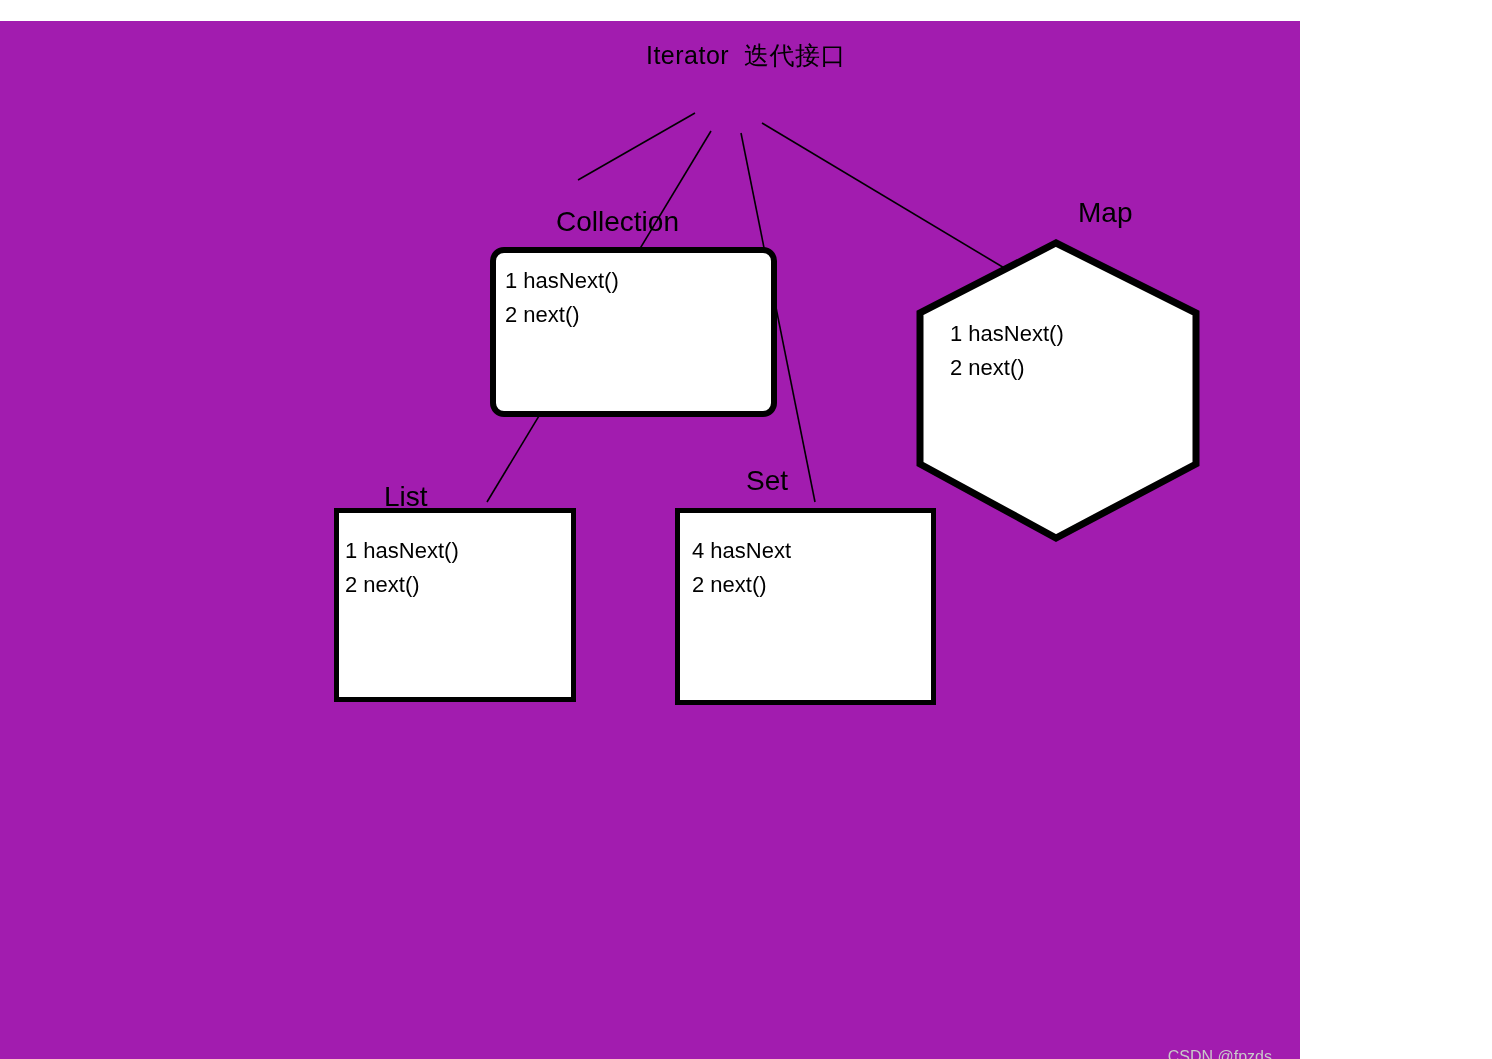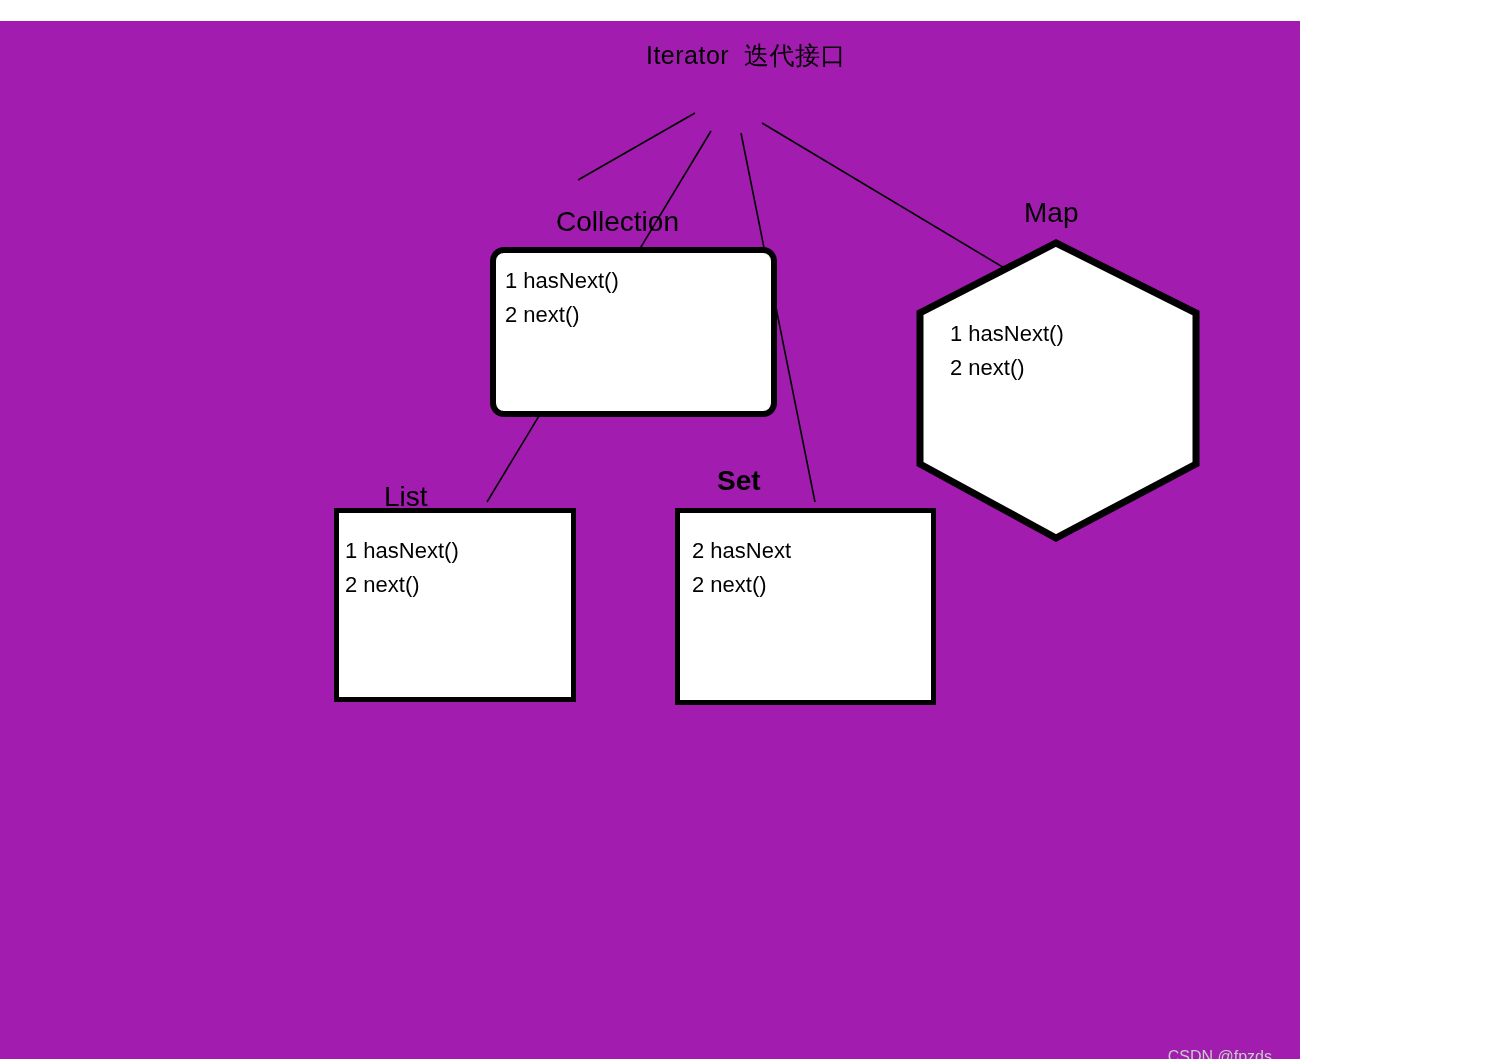--- a/index.html
+++ b/index.html
@@ -89,40 +89,40 @@
     <line x1="762" y1="102" x2="1016" y2="254" stroke="#000000" stroke-width="1.6"></line>
   </svg>
 
   <div class="node-label" style="left:556px; top:185px;">Collection</div>
   <div class="node-body node-rounded" style="left:490px; top:226px; width:287px; height:170px;"></div>
   <div class="node-lines" style="left:505px; top:243px;">
     <div>1 hasNext()</div>
     <div>2 next()</div>
   </div>
 
-  <div class="node-label" style="left:1024px; top:176px;">Map</div>
+  <div class="node-label" style="left:1078px; top:176px;">Map</div>
   <div class="hex-wrap" style="left:905px; top:208px; width:310px; height:325px;">
     <svg width="310" height="325" viewBox="0 0 310 325">
       <polygon points="151,14 291,84 291,235 151,309 15,235 15,84" fill="#ffffff" stroke="#000000" stroke-width="7" stroke-linejoin="miter"></polygon>
     </svg>
   </div>
   <div class="node-lines" style="left:950px; top:296px;">
     <div>1 hasNext()</div>
     <div>2 next()</div>
   </div>
 
   <div class="node-label" style="left:384px; top:460px;">List</div>
   <div class="node-body node-rect" style="left:334px; top:487px; width:242px; height:194px;"></div>
   <div class="node-lines" style="left:345px; top:513px;">
     <div>1 hasNext()</div>
     <div>2 next()</div>
   </div>
 
-  <div class="node-label" style="left:717px; top:444px;font-weight:bold;">Set</div>
+  <div class="node-label" style="left:746px; top:444px;">Set</div>
   <div class="node-body node-rect" style="left:675px; top:487px; width:261px; height:197px;"></div>
   <div class="node-lines" style="left:692px; top:513px;">
-    <div>2 hasNext</div>
+    <div>4 hasNext</div>
     <div>2 next()</div>
   </div>
 
   <div class="watermark">CSDN @fpzds</div>
 
 </div>
 
 </body></html>

